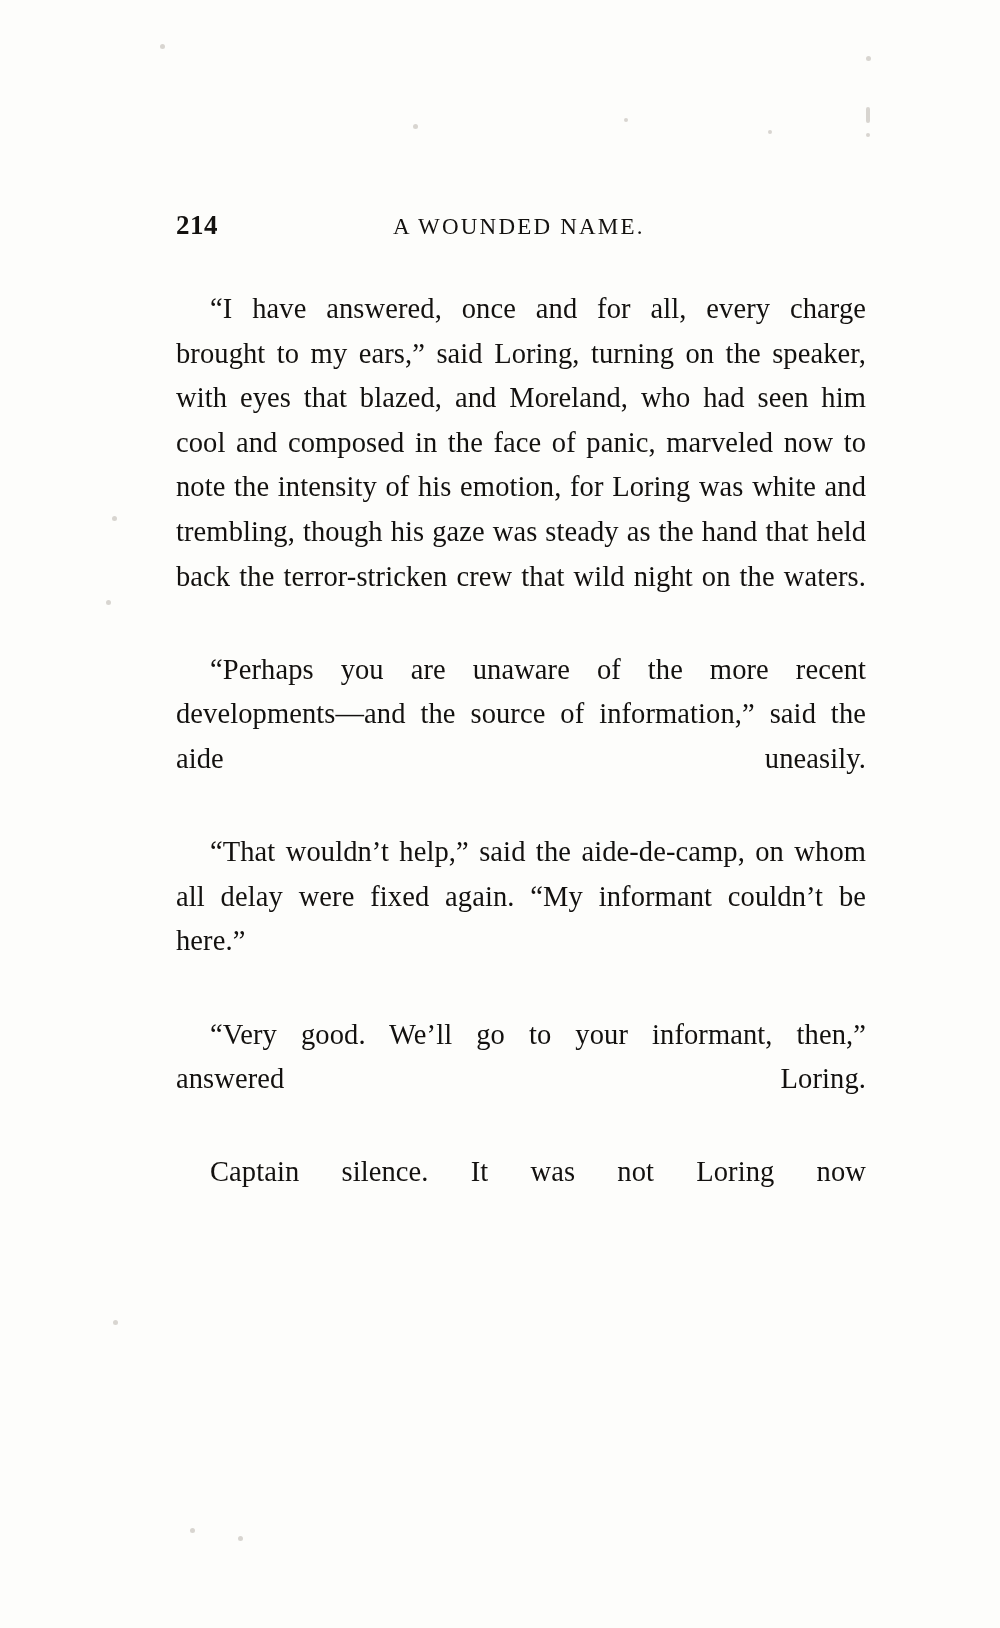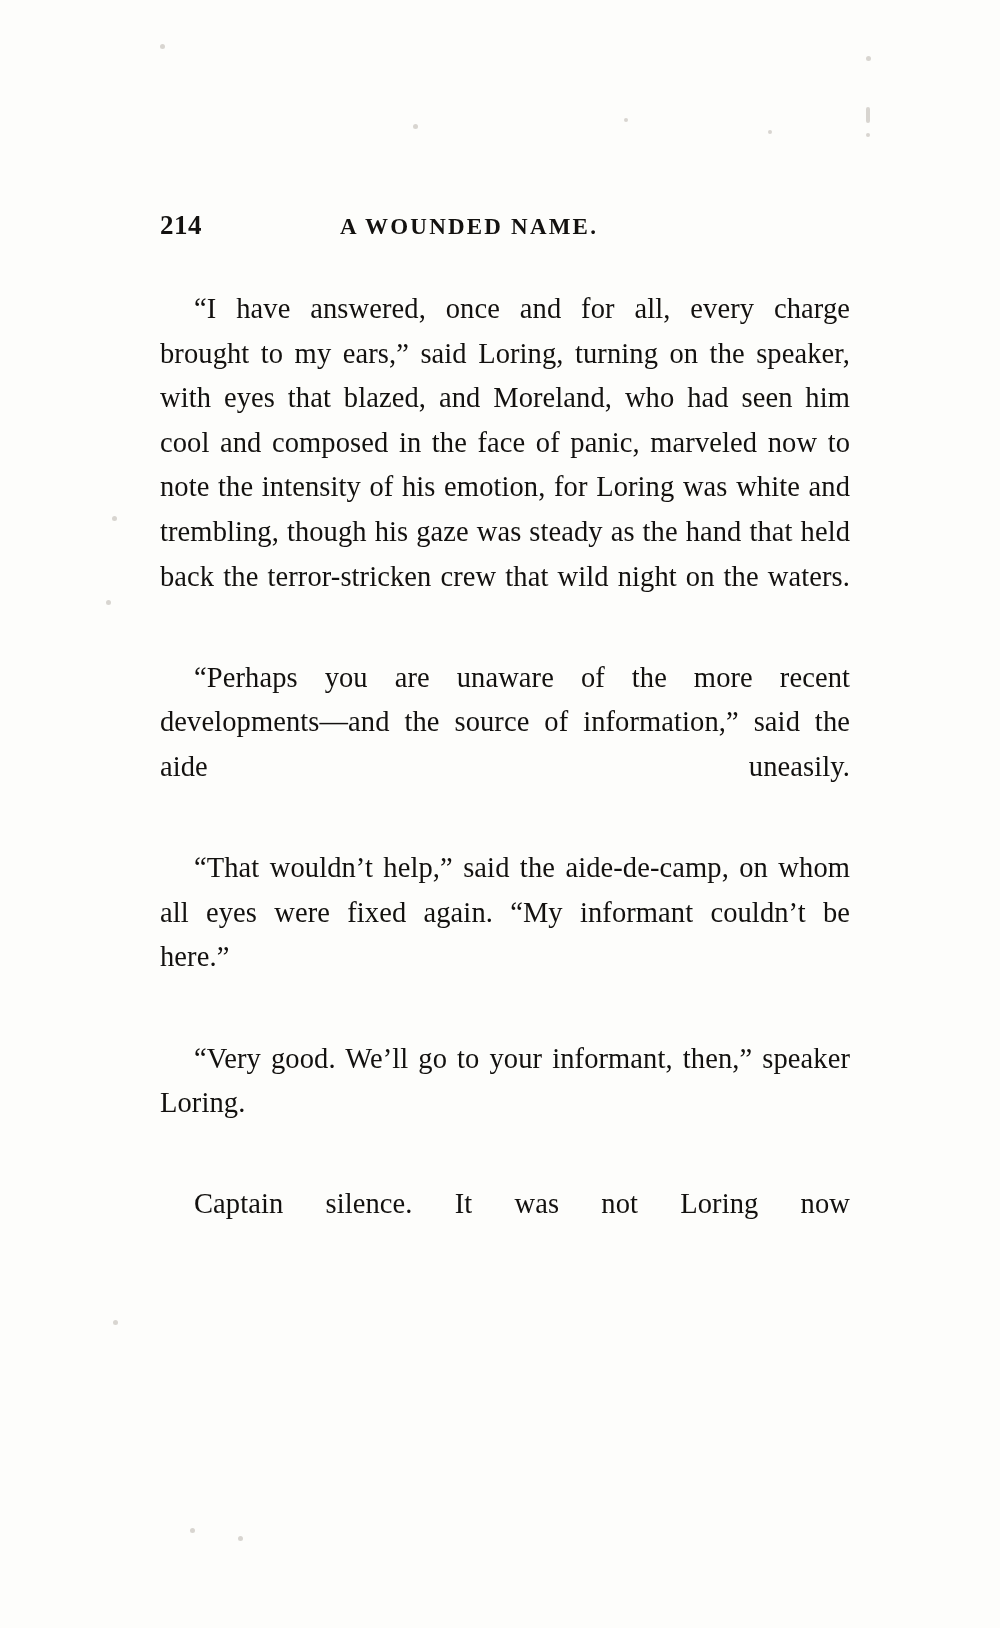--- a/index.html
+++ b/index.html
@@ -26,56 +26,57 @@
   
   .speck {
     position: absolute;
     background: #b9b5ad;
     border-radius: 50%;
     opacity: .55;
   }
 
   .text-block {
     position: absolute;
-    left: 160px;
+    left: 176px;
     top: 210px;
     width: 690px;
   }
 
   .running-head {
     display: flex;
     align-items: baseline;
     margin-bottom: 46px;
   }
   .folio {
     font-size: 27px;
     font-weight: bold;
     letter-spacing: .5px;
     width: 180px;
   }
   .head-title {
     font-size: 23px;
-    font-weight: bold;
+    font-weight: normal;
     letter-spacing: 2.2px;
     text-transform: uppercase;
     white-space: nowrap;
+    margin-left: 37px;
   }
 
   p.para {
     margin: 0;
     font-size: 28.5px;
     line-height: 44.6px;
     text-align: justify;
     text-indent: 34px;
     letter-spacing: .1px;
     word-spacing: .5px;
     font-family: Liberation Serif, serif;
   }
   p.para + p.para {
-    margin-top: 12px;
+    margin-top: 4px;
   }
 
   
   p.para:after {
     content: "";
     display: inline-block;
     width: 100%;
   }
 </style>
 </head>
@@ -98,18 +99,18 @@
 
   <div class="text-block">
 
     <div class="running-head">
       <span class="folio">214</span>
       <span class="head-title">A WOUNDED NAME.</span>
     </div>
 
     <p class="para">“I have answered, once and for all, every charge brought to my ears,” said Loring, turning on the speaker, with eyes that blazed, and Moreland, who had seen him cool and composed in the face of panic, marveled now to note the intensity of his emotion, for Loring was white and trembling, though his gaze was steady as the hand that held back the terror-stricken crew that wild night on the waters.</p>
     <p class="para">“Perhaps you are unaware of the more recent developments—and the source of information,” said the aide uneasily.</p>
-    <p class="para">“That wouldn’t help,” said the aide-de-camp, on whom all eyes were fixed again. “My informant couldn’t be here.”</p>
-    <p class="para">“Very good. We’ll go to your informant, then,” speaker Loring.</p>
+    <p class="para">“That wouldn’t help,” said the aide-de-camp, on whom all delay were fixed again. “My informant couldn’t be here.”</p>
+    <p class="para">“Very good. We’ll go to your informant, then,” answered Loring.</p>
     <p class="para">Captain silence. It was not Loring now</p>
 
   </div>
 </div>
 
 </body></html>

